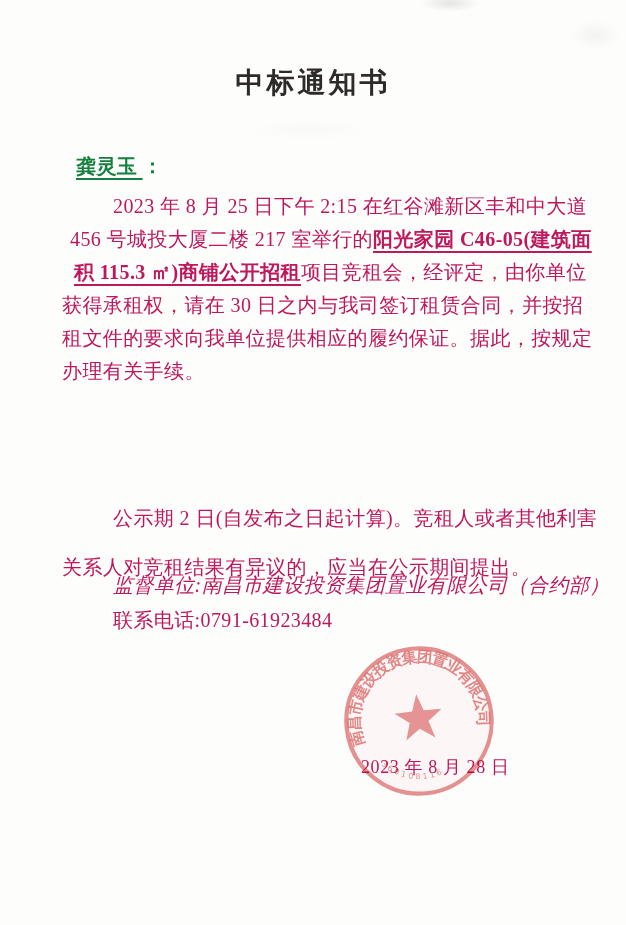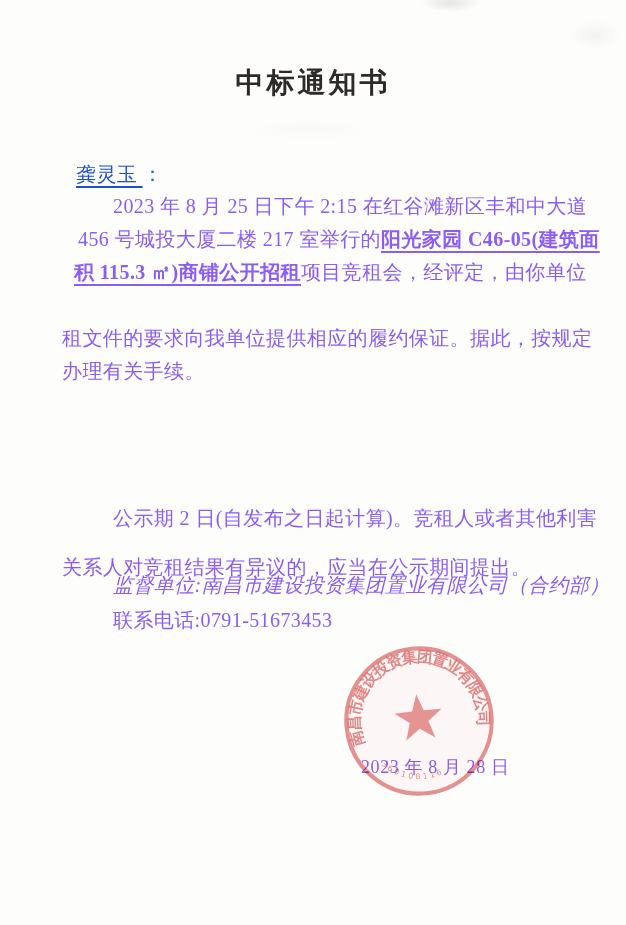--- a/index.html
+++ b/index.html
@@ -29,31 +29,31 @@
     font-size: 28px;
     font-weight: 700;
     letter-spacing: 3px;
     color: #2e2a28;
   }
   .line {
     position: absolute;
     font-size: 20px;
     letter-spacing: 0.4px;
     white-space: pre;
-    color: #8b5cf6;
+    color: #be185d;
   }
   .bold { font-weight: 700; }
   .u {
     text-decoration: underline;
     text-underline-offset: 5px;
     text-decoration-thickness: 1.5px;
   }
-  .recipient { left: 76px; top: 153px; font-weight: 400; color: #1d4ed8; margin-top: 8px; }
+  .recipient { left: 76px; top: 153px; font-weight: 700; color: #15803d; }
   .b1 { left: 113px; top: 193px; }
-  .b2 { left: 78px;  top: 226px; text-align: right; }
+  .b2 { left: 70px;  top: 226px; text-align: right; }
   .b3 { left: 74px;  top: 259px; }
   .b4 { left: 62px;  top: 292px; }
   .b5 { left: 62px;  top: 325px; }
   .b6 { left: 62px;  top: 358px; }
   .result-line { left: 62px; top: 431px; font-weight: 700; color: #2f2b29; }
   .n1 { left: 113px; top: 505px; }
   .n2 { left: 62px;  top: 538px; margin-top: 16px; }
   .n3 { left: 113px; top: 572px; font-style: italic; }
   .n4 { left: 113px; top: 607px; }
   .sig1 { left: 198px; top: 716px; font-size: 18px; letter-spacing: 0.6px; }
@@ -82,28 +82,29 @@
   <div class="doc-title">中标通知书</div>
 
   <div class="line recipient"><span class="u">龚灵玉 </span><span>：</span></div>
 
   <div class="line b1">2023 年 8 月 25 日下午 2:15 在红谷滩新区丰和中大道</div>
 
   <div class="line b2"><span>456 号城投大厦二楼 217 室举行的</span><span class="bold u">阳光家园 C46-05(建筑面</span></div>
 
   <div class="line b3"><span class="bold u">积 115.3 ㎡)商铺公开招租</span><span>项目竞租会，经评定，由你单位</span></div>
 
+  <div class="line b4">获得承租权，请在 30 日之内与我司签订租赁合同，并按招</div>
   <div class="line b5">租文件的要求向我单位提供相应的履约保证。据此，按规定</div>
   <div class="line b6">办理有关手续。</div>
 
 
   <div class="line n1">公示期 2 日(自发布之日起计算)。竞租人或者其他利害</div>
   <div class="line n2">关系人对竞租结果有异议的，应当在公示期间提出。</div>
   <div class="line n3">监督单位:南昌市建设投资集团置业有限公司（合约部）</div>
-  <div class="line n4">联系电话:0791-51673453</div>
+  <div class="line n4">联系电话:0791-61923484</div>
 
   <div class="line sig2">2023 年 8 月 28 日</div>
 
   <svg class="seal" viewBox="0 0 160 160" xmlns="http://www.w3.org/2000/svg">
     <defs>
       <path id="arcTop" d="M 25.5 96.7 A 57 57 0 1 1 134.5 96.7" fill="none"></path>
       <path id="arcBottom" d="M 34.1 112.1 A 56 56 0 0 0 125.9 112.1" fill="none"></path>
     </defs>
     <circle cx="80" cy="80" r="70" fill="rgba(226,120,120,0.05)" stroke="#d85a5a" stroke-width="4" stroke-opacity="0.75"></circle>
     <polygon points="80,54 85.6,70.2 102.8,70.6 89.1,81.0 94.1,97.4 80,87.6 65.9,97.4 70.9,81.0 57.2,70.6 74.4,70.2" fill="#d85a5a" fill-opacity="0.72"></polygon>

